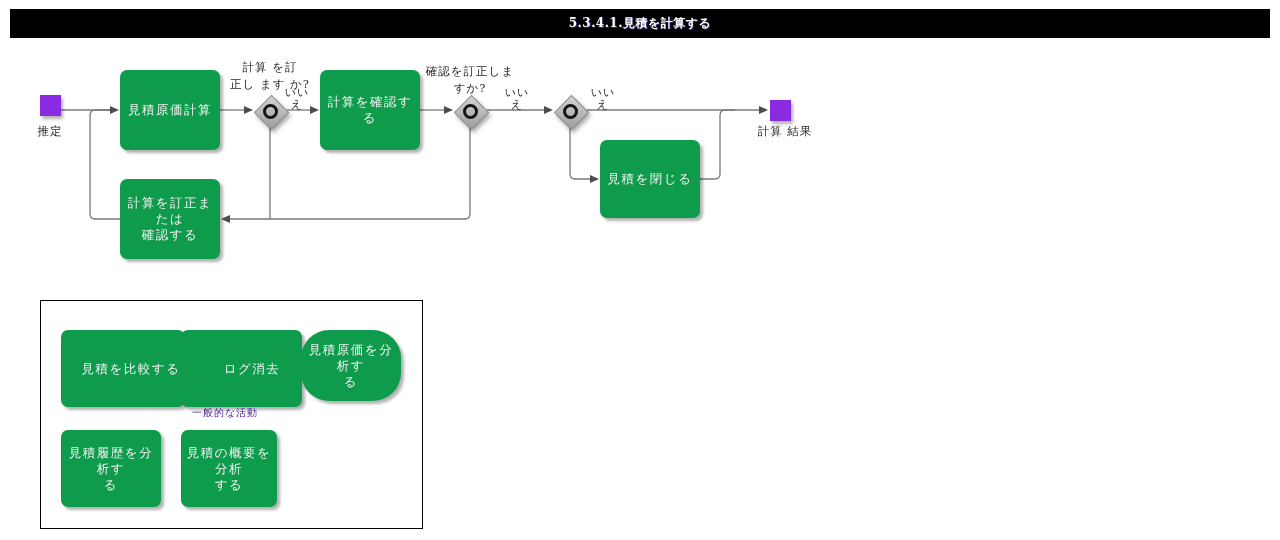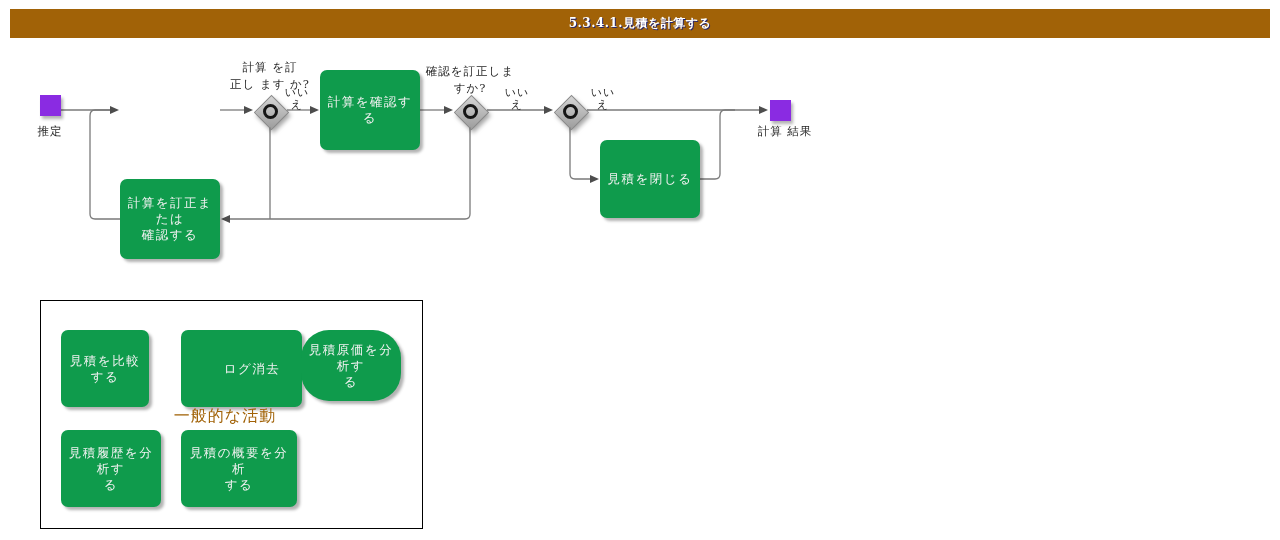--- a/index.html
+++ b/index.html
@@ -3,21 +3,21 @@
 <meta charset="utf-8">
 <style>
   html,body{margin:0;padding:0;background:#ffffff;}
   .canvas{
     position:relative;width:1280px;height:540px;background:#ffffff;overflow:hidden;
     font-family:"DejaVu Serif", serif;
   }
   
   .header{
     position:absolute;left:10px;top:9px;width:1260px;height:29px;
-    background:#a16207;display:flex;align-items:center;justify-content:center;
+    background:#000000;display:flex;align-items:center;justify-content:center;
   }
   .header .title{
     color:#ffffff;font-size:12px;font-weight:bold;letter-spacing:.5px;
     text-shadow:1px 1px 0 #26266e;
   }
   
   svg.connectors{position:absolute;left:0;top:0;z-index:1;}
   svg.connectors path{stroke:#7a7a7a;stroke-width:1.3;fill:none;}
   svg.connectors polygon{fill:#4d4d4d;stroke:none;}
   
@@ -51,21 +51,21 @@
     text-align:center;white-space:pre-line;letter-spacing:1px;
   }
   .lbl.small{font-size:11px;line-height:12px;letter-spacing:1px;}
   
   .panel{
     position:absolute;left:40px;top:300px;width:381px;height:227px;
     border:1px solid #000000;background:#ffffff;z-index:2;
   }
   .panel-title{
     position:absolute;left:155px;top:406px;width:140px;z-index:3;
-    color:#a16207;font-size:16px;text-align:center;letter-spacing:1px;
+    color:#4c1d95;font-size:10px;text-align:center;letter-spacing:1px;
   }
 </style>
 </head>
 <body>
 
 <div class="canvas">
 
   <div class="header">
     <span class="title">5.3.4.1.見積を計算する</span>
   </div>
@@ -88,20 +88,23 @@
     <polygon points="453,110 444,106 444,114"></polygon>
     <polygon points="553,110 544,106 544,114"></polygon>
     <polygon points="768,110 759,106 759,114"></polygon>
     <polygon points="221,219 230,215 230,223"></polygon>
     <polygon points="599,179 590,175 590,183"></polygon>
   </svg>
 
   <div class="event" style="left:40px;top:95px;"></div>
   <div class="lbl" style="left:18px;top:123px;width:64px;">推定</div>
 
+  <div class="activity" style="left:120px;top:70px;width:100px;height:80px;">
+    <span class="activity-label">見積原価計算</span>
+  </div>
 
   <div class="gateway" style="left:254px;top:95px;">
     <div class="gw-diamond"></div>
     <div class="gw-ring"></div>
   </div>
   <div class="lbl" style="left:215px;top:59px;width:110px;">計算 を訂
 正し ます か?</div>
   <div class="lbl small" style="left:283px;top:87px;width:28px;">いい
 え</div>
 
@@ -133,32 +136,32 @@
     <span class="activity-label">計算を訂正または
 確認する</span>
   </div>
 
   <div class="event" style="left:770px;top:100px;"></div>
   <div class="lbl" style="left:745px;top:123px;width:80px;">計算 結果</div>
 
   <div class="panel"></div>
   <div class="panel-title">一般的な活動</div>
 
-  <div class="activity" style="left:61px;top:330px;width:88px;height:77px;z-index:2;">
+  <div class="activity" style="left:61px;top:330px;width:108px;height:77px;z-index:2;padding-left:16px;">
     <span class="activity-label">見積を比較する</span>
   </div>
   <div class="activity" style="left:181px;top:330px;width:100px;height:77px;z-index:2;padding-left:21px;">
     <span class="activity-label">ログ消去</span>
   </div>
   <div class="activity" style="left:301px;top:330px;width:100px;height:71px;z-index:2;border-radius:28px;">
     <span class="activity-label">見積原価を分析す
 る</span>
   </div>
   <div class="activity" style="left:61px;top:430px;width:100px;height:77px;z-index:2;">
     <span class="activity-label">見積履歴を分析す
 る</span>
   </div>
-  <div class="activity" style="left:181px;top:430px;width:116px;height:77px;z-index:2;">
+  <div class="activity" style="left:181px;top:430px;width:96px;height:77px;z-index:2;">
     <span class="activity-label">見積の概要を分析
 する</span>
   </div>
 
 </div>
 
 </body></html>

